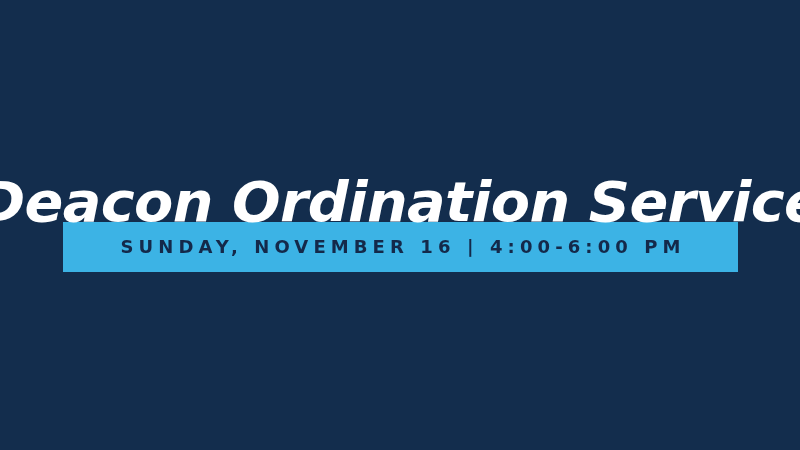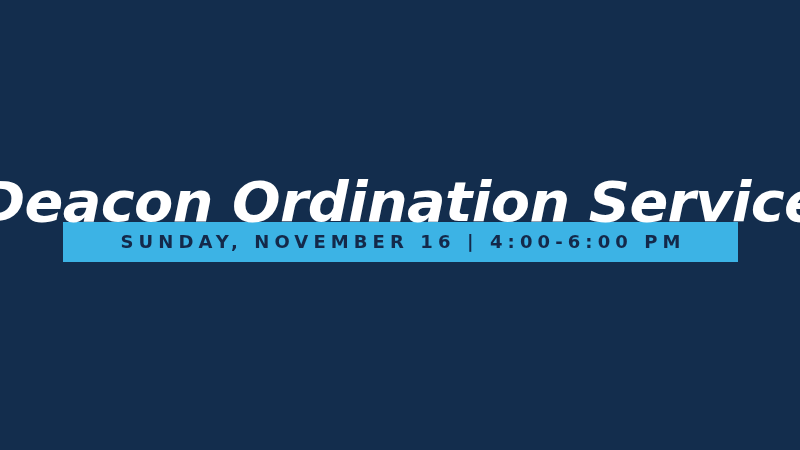--- a/index.html
+++ b/index.html
@@ -30,21 +30,21 @@
     width: 800px;
     height: 450px;
   }
 
   
   .subtitle-bar {
     position: absolute;
     left: 63px;
     top: 222px;
     width: 675px;
-    height: 40px;
+    height: 50px;
     background: #3cb3e5;
     display: flex;
     align-items: center;
     justify-content: center;
     box-sizing: border-box;
   }
 
   .subtitle-text {
     color: #14294a;
     font-family: "DejaVu Sans", sans-serif;

